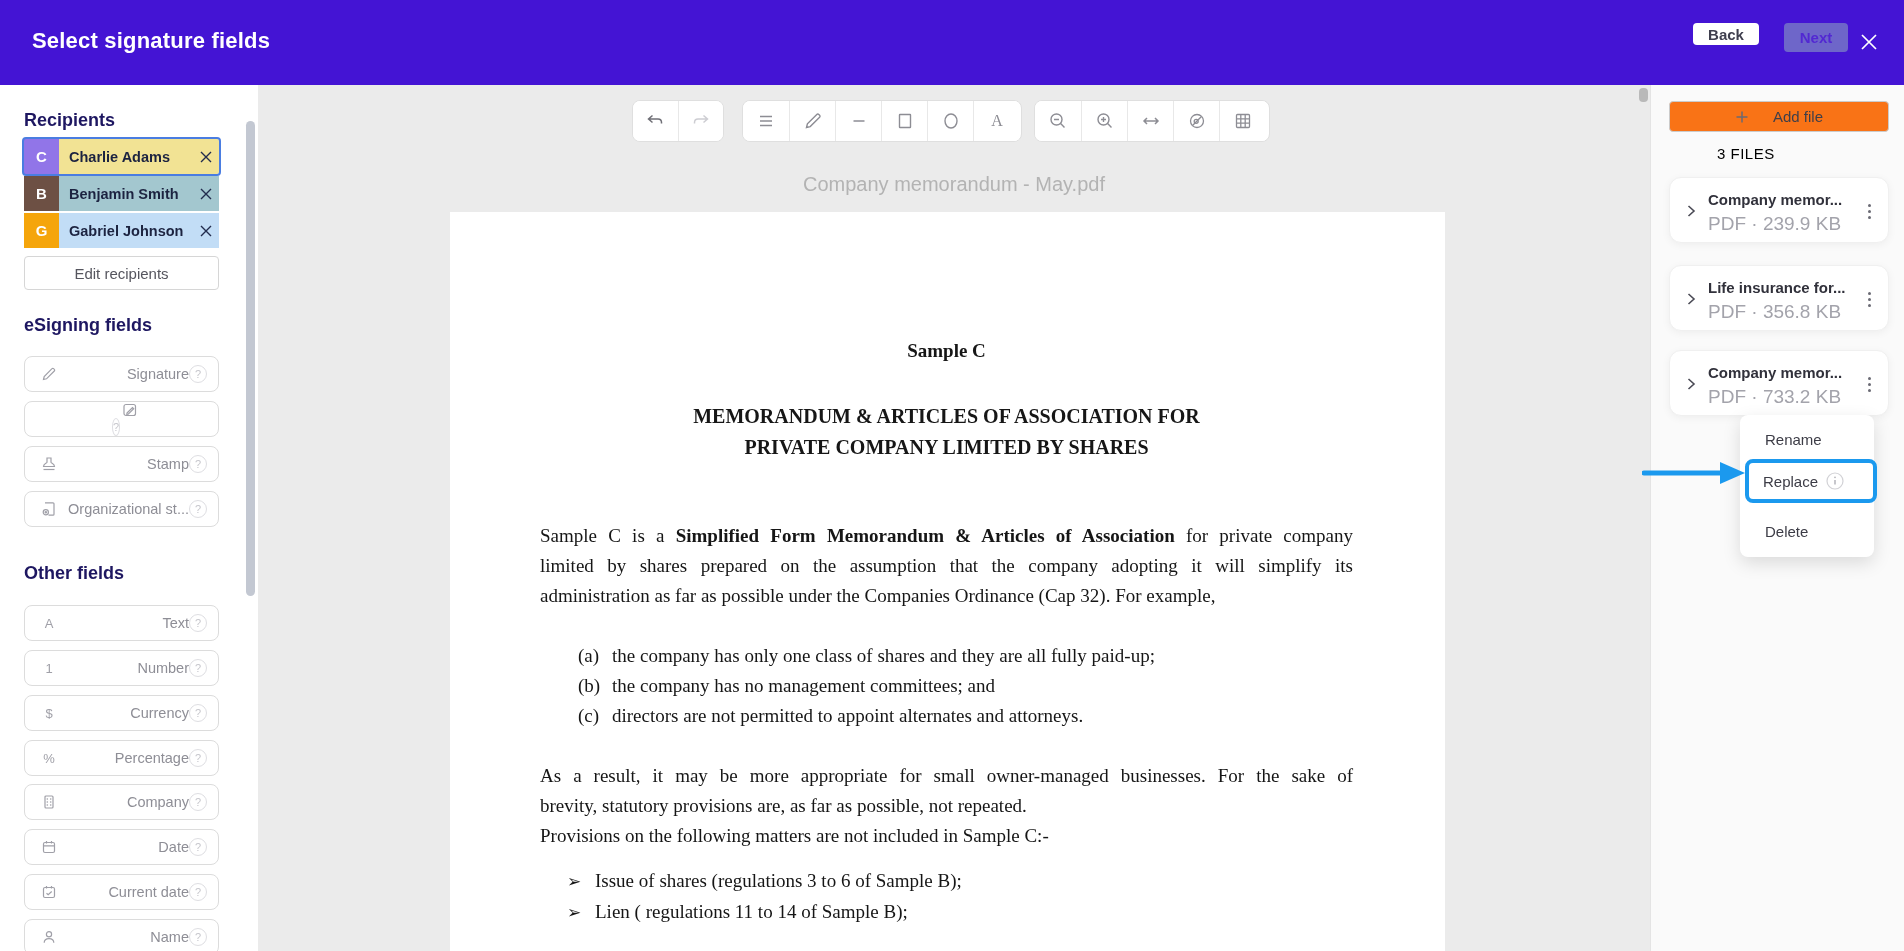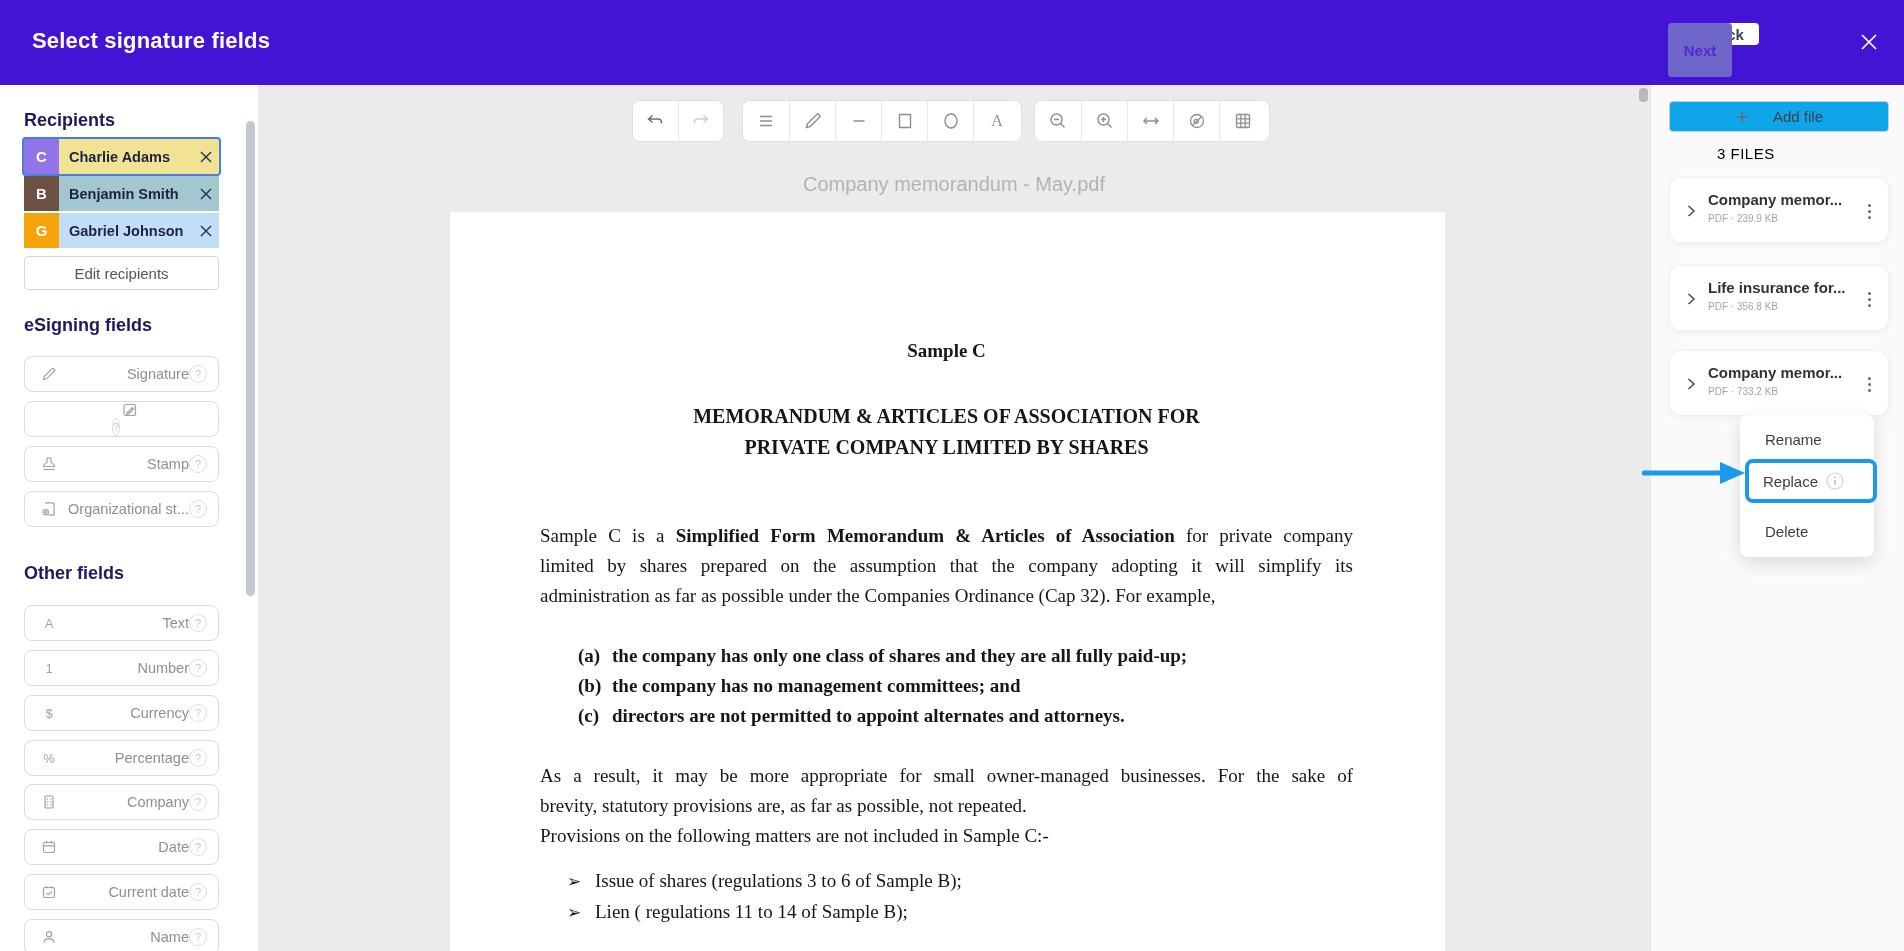--- a/index.html
+++ b/index.html
@@ -3,21 +3,21 @@
 <meta charset="utf-8">
 <style>
   * { margin:0; padding:0; box-sizing:border-box; }
   html,body { width:1904px; height:951px; overflow:hidden; }
   body { position:relative; font-family:"Liberation Sans","DejaVu Sans",sans-serif; background:#ebebeb; }
 
   
   .header { position:absolute; left:0; top:0; width:1904px; height:85px; background:#4414d4; z-index:50; }
   .header-title { position:absolute; left:32px; top:28px; color:#ffffff; font-size:22px; font-weight:bold; letter-spacing:.2px; }
   .btn-back { position:absolute; left:1693px; top:23px; width:66px; height:22px; background:#ffffff; border:none; border-radius:4px; font-size:15px; font-weight:bold; color:#3f3f4e; cursor:pointer; font-family:inherit; }
-  .btn-next { position:absolute; left:1668px; top:23px; width:64px; height:54px; background:#6e66c9; border:none; border-radius:4px; font-size:15px; font-weight:bold; color:#5228d2; cursor:pointer; font-family:inherit; }
+  .btn-next { position:absolute; left:1784px; top:23px; width:64px; height:29px; background:#6e66c9; border:none; border-radius:4px; font-size:15px; font-weight:bold; color:#5228d2; cursor:pointer; font-family:inherit; }
   .close-x { position:absolute; left:1858px; top:31px; width:22px; height:22px; cursor:pointer; }
 
   
   .sidebar { position:absolute; left:0; top:85px; width:258px; height:866px; background:#ffffff; }
   .side-heading { position:absolute; left:24px; font-size:18px; font-weight:bold; color:#1e1761; }
   .recipient-row { position:absolute; left:24px; width:195px; height:35px; display:flex; align-items:center; cursor:pointer; }
   .recipient-row.selected { outline:2px solid #4a7de1; border-radius:2px; }
   .avatar { width:35px; height:35px; flex:0 0 35px; display:flex; align-items:center; justify-content:center; color:#fff; font-size:15px; font-weight:bold; }
   .recipient-name { flex:1; padding-left:10px; font-size:14.5px; font-weight:bold; color:#1c2340; white-space:nowrap; overflow:hidden; }
   .recipient-x { flex:0 0 26px; display:flex; align-items:center; justify-content:center; cursor:pointer; }
@@ -36,37 +36,37 @@
   .tb-btn:first-child { border-left:none; }
   .doc-filename { position:absolute; left:0; width:1392px; top:88px; text-align:center; font-size:20px; color:#b3b3b3; }
   .page { position:absolute; left:192px; top:127px; width:995px; height:739px; background:#ffffff; }
   .doc-content { position:absolute; left:0; top:0; width:995px; padding:0 92px 0 90px; font-family:"Liberation Serif","DejaVu Serif",serif; color:#161616; font-size:19px; }
   .doc-h1 { margin-top:128px; text-align:center; font-weight:bold; font-size:19px; }
   .doc-h2 { margin-top:39px; text-align:center; font-weight:bold; font-size:20px; line-height:31px; }
   .jline { text-align:justify; text-align-last:justify; line-height:30px; }
   .lline { text-align:left; line-height:30px; }
   .p1 { margin-top:58px; }
   .doc-list { margin-top:30px; }
-  .doc-list-row { line-height:30px; padding-left:38px;font-weight:bold; }
+  .doc-list-row { line-height:30px; padding-left:38px; }
   .doc-list-marker { display:inline-block; width:34px; }
   .p2 { margin-top:30px; }
   .p3 { line-height:30px; }
   .doc-bullets { margin-top:15px; }
   .doc-bullet-row { line-height:30px; padding-left:27px; }
   .doc-bullet-marker { display:inline-block; width:28px; font-size:17px; }
   .doc-scroll-thumb { position:absolute; left:1381px; top:3px; width:9px; height:14px; background:#b9b9b9; border-radius:4px; cursor:pointer; }
 
   
   .right-panel { position:absolute; left:1650px; top:85px; width:254px; height:866px; background:#fafafa; border-left:1px solid #e4e4e4; }
-  .add-file-btn { position:absolute; left:18px; top:16px; width:220px; height:31px; background:#0ea5e9; border:1px solid #cbcbcb; border-radius:4px; font-size:15px; color:#3f3f4a; cursor:pointer; display:flex; align-items:center; justify-content:center; gap:24px; font-family:inherit; }
+  .add-file-btn { position:absolute; left:18px; top:16px; width:220px; height:31px; background:#f97316; border:1px solid #cbcbcb; border-radius:4px; font-size:15px; color:#3f3f4a; cursor:pointer; display:flex; align-items:center; justify-content:center; gap:24px; font-family:inherit; }
   .files-count { position:absolute; left:18px; top:60px; font-size:15px; color:#000000; letter-spacing:.5px;margin-left:48px; }
   .file-card { position:absolute; left:18px; width:220px; height:66px; background:#fff; border:1px solid #f0f0f0; border-radius:12px; box-shadow:0 2px 8px rgba(0,0,0,.05); cursor:pointer; }
   .card-chevron { position:absolute; left:12px; top:24px; cursor:pointer; }
   .card-title { position:absolute; left:38px; top:13px; font-size:15px; font-weight:bold; color:#31313b; white-space:nowrap; }
-  .card-meta { position:absolute; left:38px; top:35px; font-size:10px; color:#a3a3ab; white-space:nowrap; }
+  .card-meta { position:absolute; left:38px; top:35px; font-size:19px; color:#a3a3ab; white-space:nowrap; }
   .card-kebab { position:absolute; right:10px; top:22px; width:18px; height:22px; display:flex; flex-direction:column; align-items:center; justify-content:center; gap:3px; cursor:pointer; }
   .card-kebab i { width:3px; height:3px; border-radius:50%; background:#6a6a74; }
 
   .context-menu { position:absolute; left:1740px; top:415px; width:134px; height:142px; background:#fff; border-radius:8px; box-shadow:0 6px 18px rgba(0,0,0,.13); z-index:60; }
   .menu-item { position:absolute; left:0; width:134px; height:38px; line-height:38px; padding-left:25px; font-size:15px; color:#3c3c46; cursor:pointer; }
   .menu-rename { top:6px; }
   .menu-delete { top:98px; }
   .replace-box { position:absolute; left:1745px; top:459px; width:132px; height:44px; background:#fff; border:4px solid #1b99ee; border-radius:8px; z-index:61; display:flex; align-items:center; cursor:pointer; }
   .replace-label { padding-left:14px; font-size:15px; color:#3c3c46; }
   .replace-info { margin-left:8px; display:flex; }

